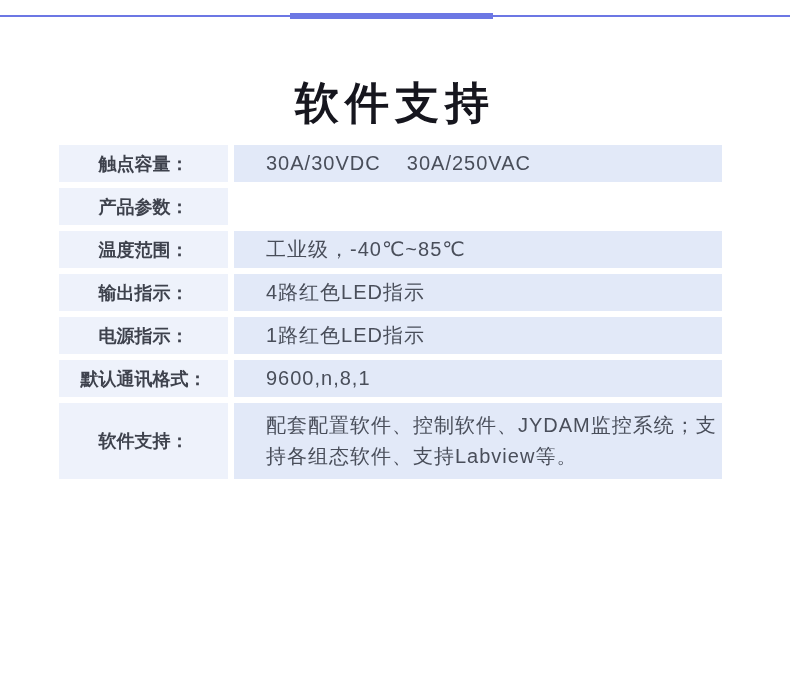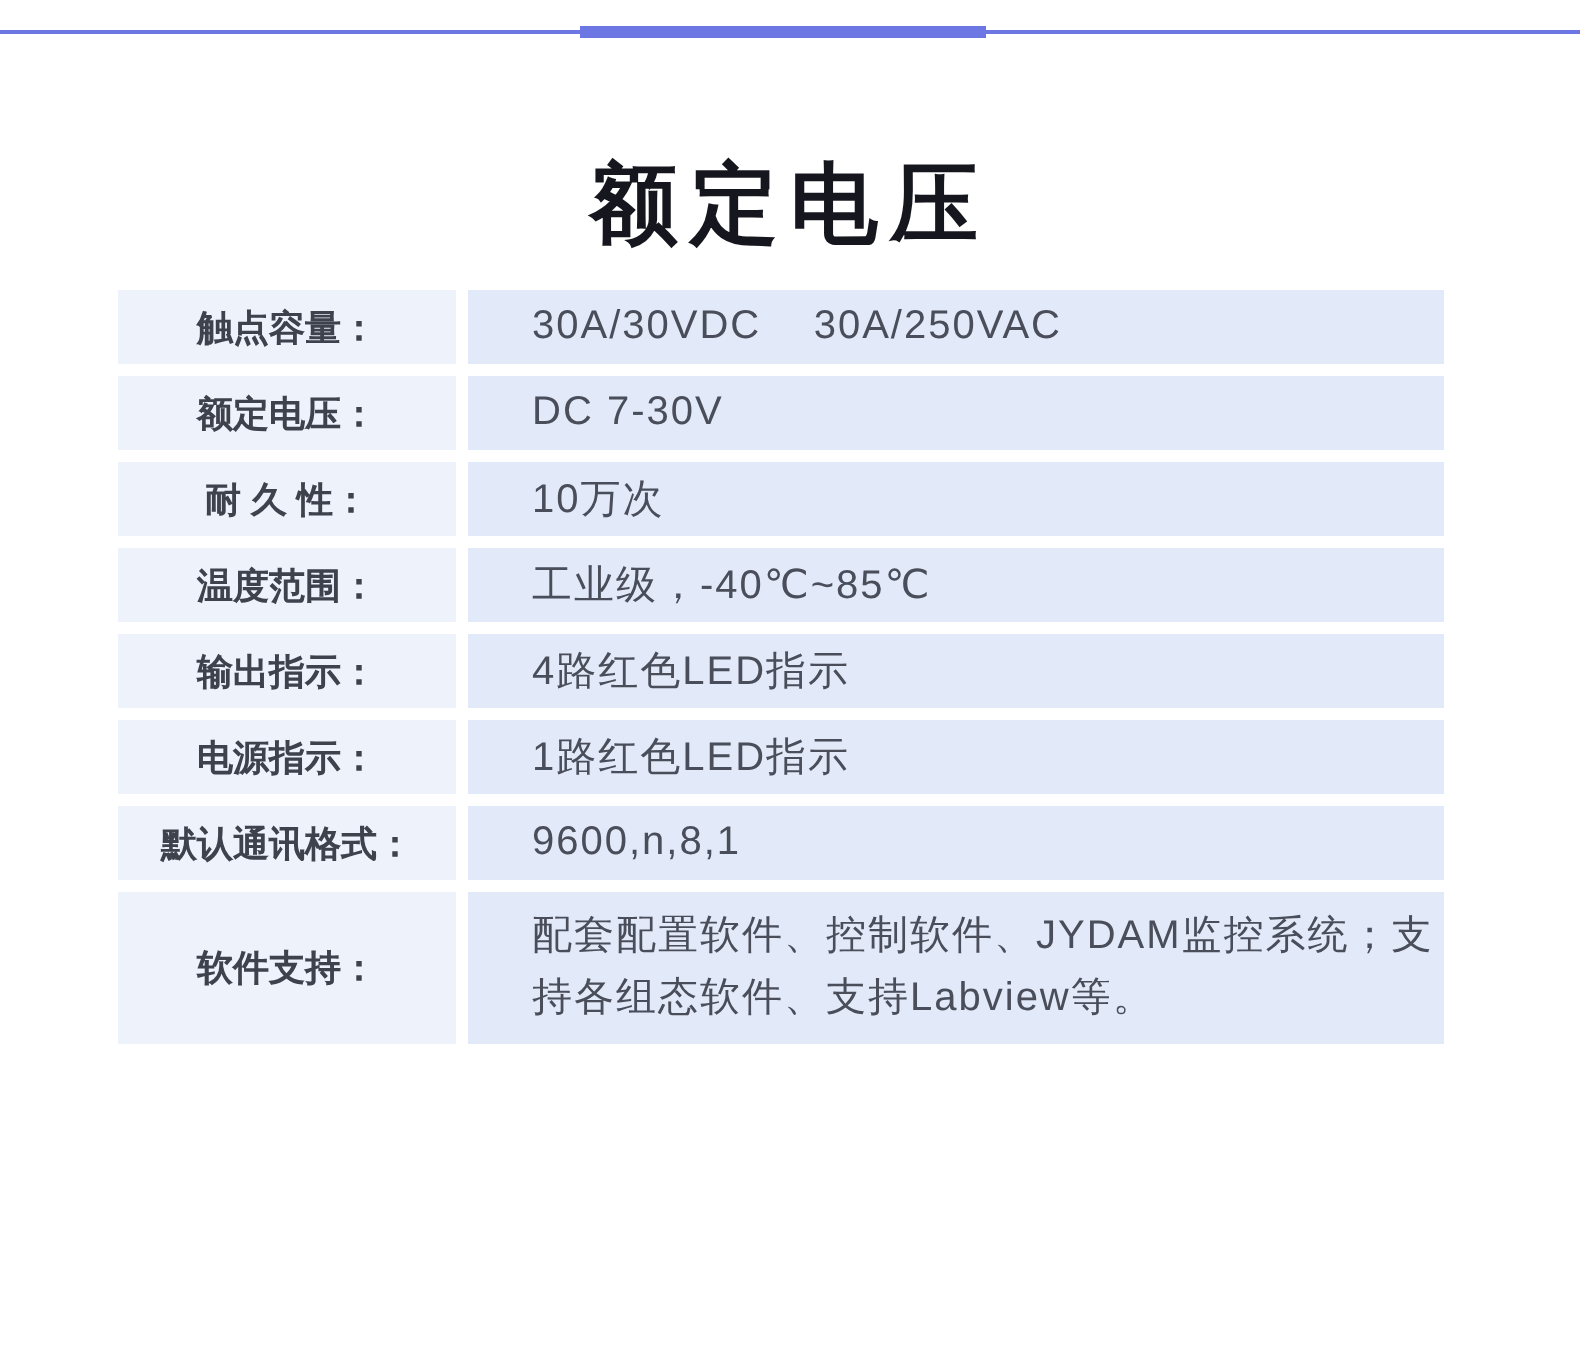--- a/index.html
+++ b/index.html
@@ -79,34 +79,29 @@
     line-height: 31px;
     padding-right: 4px;
   }
 </style>
 </head>
 <body>
 
 <div class="top-line"></div>
 <div class="top-bar"></div>
 
-<h1 class="page-title">额定电压</h1>
+<h1 class="page-title">软件支持</h1>
 
 <div class="spec-table">
   <div class="spec-row">
     <div class="spec-label">触点容量：</div>
     <div class="spec-value">30A/30VDC    30A/250VAC</div>
   </div>
   <div class="spec-row">
-    <div class="spec-label">额定电压：</div>
-    <div class="spec-value">DC 7-30V</div>
-  </div>
-  <div class="spec-row">
-    <div class="spec-label">耐 久 性：</div>
-    <div class="spec-value">10万次</div>
+    <div class="spec-label">产品参数：</div>
   </div>
   <div class="spec-row">
     <div class="spec-label">温度范围：</div>
     <div class="spec-value">工业级，-40℃~85℃</div>
   </div>
   <div class="spec-row">
     <div class="spec-label">输出指示：</div>
     <div class="spec-value">4路红色LED指示</div>
   </div>
   <div class="spec-row">

